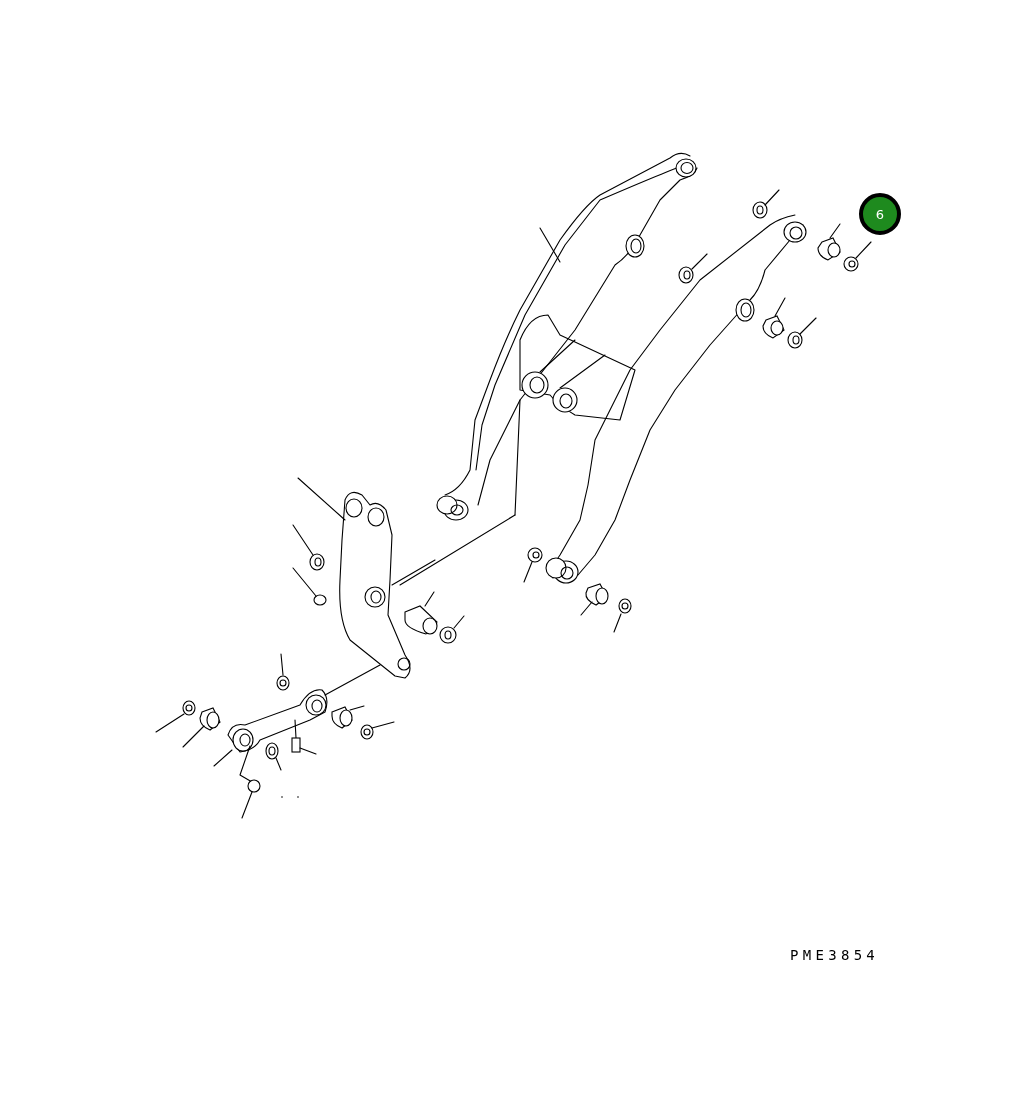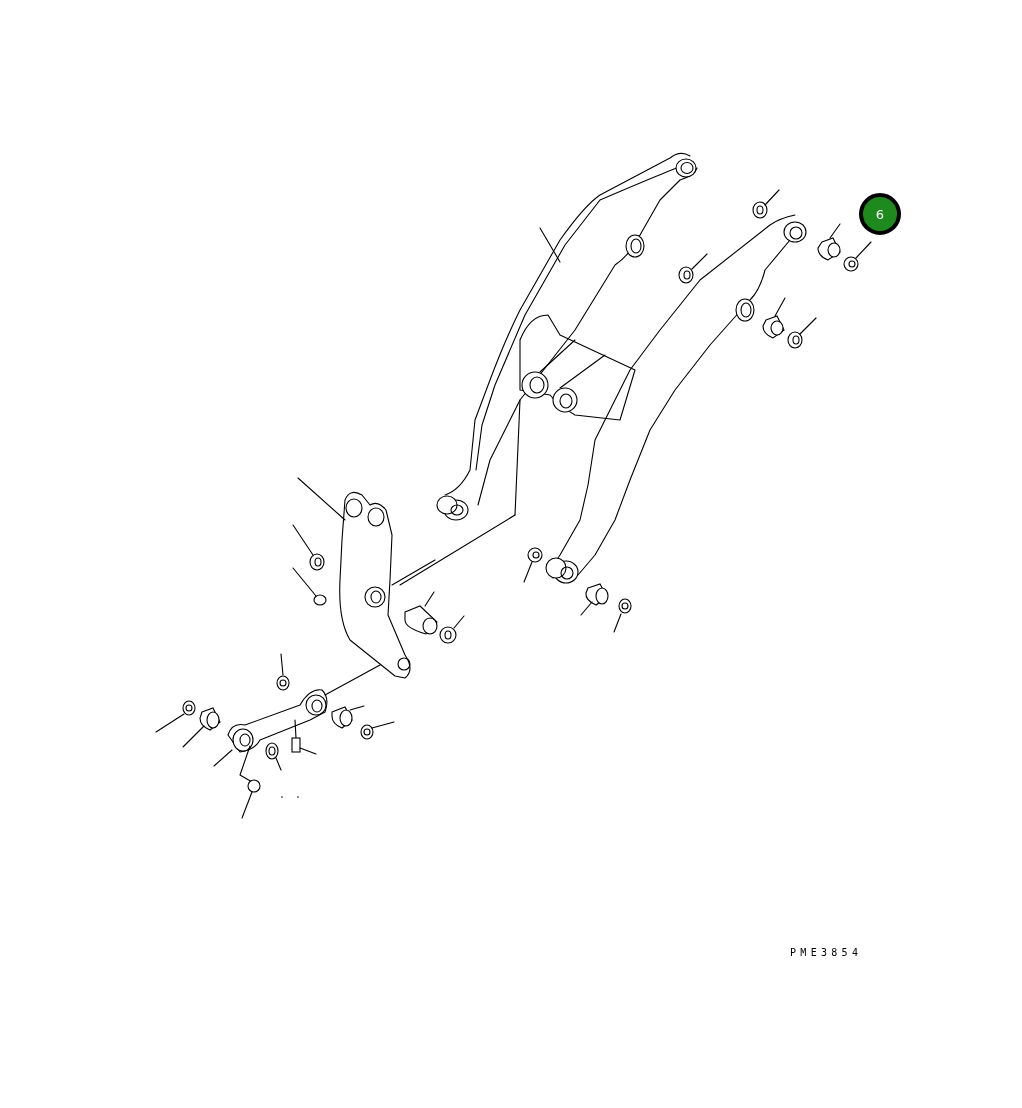--- a/index.html
+++ b/index.html
@@ -1,21 +1,21 @@
 <!DOCTYPE html>
 <html><head>
   <meta charset="utf-8">
   <style>
     html, body { margin: 0; padding: 0; background: #ffffff; }
     body { width: 1022px; height: 1108px; position: relative; overflow: hidden; font-family: "DejaVu Sans", sans-serif; }
     #diagram { position: absolute; left: 0; top: 0; width: 1022px; height: 1108px; }
     svg .ln { fill: none; stroke: #000; stroke-width: 1.1; stroke-linejoin: round; stroke-linecap: round; }
     svg .fl { fill: #fff; stroke: #000; stroke-width: 1.1; }
     .callout { position: absolute; width: 34px; height: 34px; border-radius: 50%; background: #1e8a1e; border: 4px solid #000; color: #fff; font-family: "DejaVu Sans", sans-serif; font-size: 13px; display: flex; align-items: center; justify-content: center; box-sizing: content-box; cursor: pointer; }
-    .drawing-code { position: absolute; font-family: "DejaVu Sans Mono", monospace; font-size: 10px; letter-spacing: 4.3px; color: #000; }
+    .drawing-code { position: absolute; font-family: "DejaVu Sans Mono", monospace; font-size: 14px; letter-spacing: 4.3px; color: #000; }
   </style>
 </head>
 <body>
 
 <div id="diagram">
   <svg width="1022" height="1108" viewBox="0 0 1022 1108">
 
     <g>
       <path class="ln" d="M690 156 Q680 150 670 158 L600 195 Q585 205 560 240 L520 310 Q505 340 490 380 L475 420 L470 470 Q460 490 445 495"></path>
       <path class="ln" d="M697 168 Q695 175 680 180 L660 200 L640 235 Q630 255 615 265 L575 330 L520 400 L490 460 L478 505"></path>

